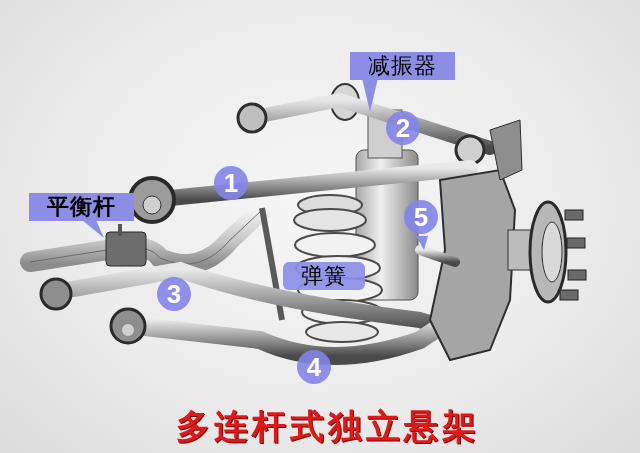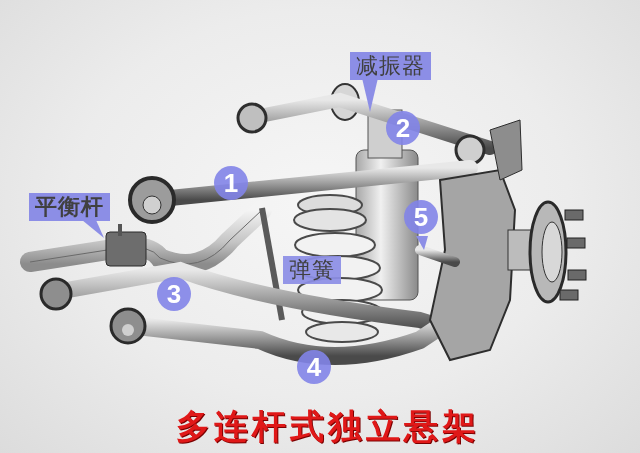--- a/index.html
+++ b/index.html
@@ -4,22 +4,22 @@
 <style>
   html, body { margin: 0; padding: 0; }
   body {
     width: 640px; height: 453px; overflow: hidden; position: relative;
     background: radial-gradient(ellipse at 50% 45%, #f6f6f6 0%, #ececec 55%, #dcdcdc 100%);
     font-family: "DejaVu Sans", sans-serif;
   }
   #stage { position: absolute; left: 0; top: 0; width: 640px; height: 453px; }
   svg.diagram { position: absolute; left: 0; top: 0; }
   .callout {
-    position: absolute; color: #404040; font-size: 22px; line-height: 28px;
-    padding: 0 6px; letter-spacing: 1px;
+    position: absolute; color: #000000; font-size: 22px; line-height: 28px;
+    padding: 0 18px; letter-spacing: 1px;
   }
   .badge {
     position: absolute; width: 34px; height: 34px; border-radius: 50%;
     color: #ffffff; font-weight: bold; font-size: 26px; line-height: 34px;
     text-align: center; font-family: "Liberation Sans", sans-serif;
   }
   .title {
     position: absolute; left: 0; top: 404px; width: 640px; text-align: center;
     font-size: 34px; font-weight: bold; letter-spacing: 4px;
     font-family: "DejaVu Serif", serif;
@@ -117,21 +117,21 @@
       <path d="M420 250 L455 262" fill="none" stroke="url(#rod)" stroke-width="10" stroke-linecap="round"></path>
     </g>
 
     <polygon points="362,78 378,78 370,112" fill="#8c8ee6"></polygon>
     <polygon points="82,220 96,220 104,238" fill="#8c8ee6"></polygon>
     <polygon points="416,236 428,236 424,250" fill="#8c8ee6"></polygon>
   </svg>
 
   <div class="callout" style="left:350px; top:52px; background:#8c8ee6;">减振器</div>
   <div class="callout" style="left:29px; top:193px; background:#8c8ee6;font-weight:bold;">平衡杆</div>
-  <div class="callout" style="left:283px; top:256px; background:rgba(140,142,230,0.92);">弹簧</div>
+  <div class="callout" style="left:283px; top:262px; background:rgba(140,142,230,0.92);border-radius:6px;">弹簧</div>
 
   <div class="badge" style="left:214px; top:166px; background:rgba(130,132,232,0.9);">1</div>
   <div class="badge" style="left:386px; top:111px; background:rgba(130,132,232,0.9);">2</div>
   <div class="badge" style="left:157px; top:277px; background:rgba(130,132,232,0.9);">3</div>
   <div class="badge" style="left:297px; top:350px; background:rgba(130,132,232,0.9);">4</div>
   <div class="badge" style="left:404px; top:200px; background:rgba(130,132,232,0.9);">5</div>
 
   <div class="title" style="color:#e01818;margin-left:8px;">多连杆式独立悬架</div>
 </div>
 

